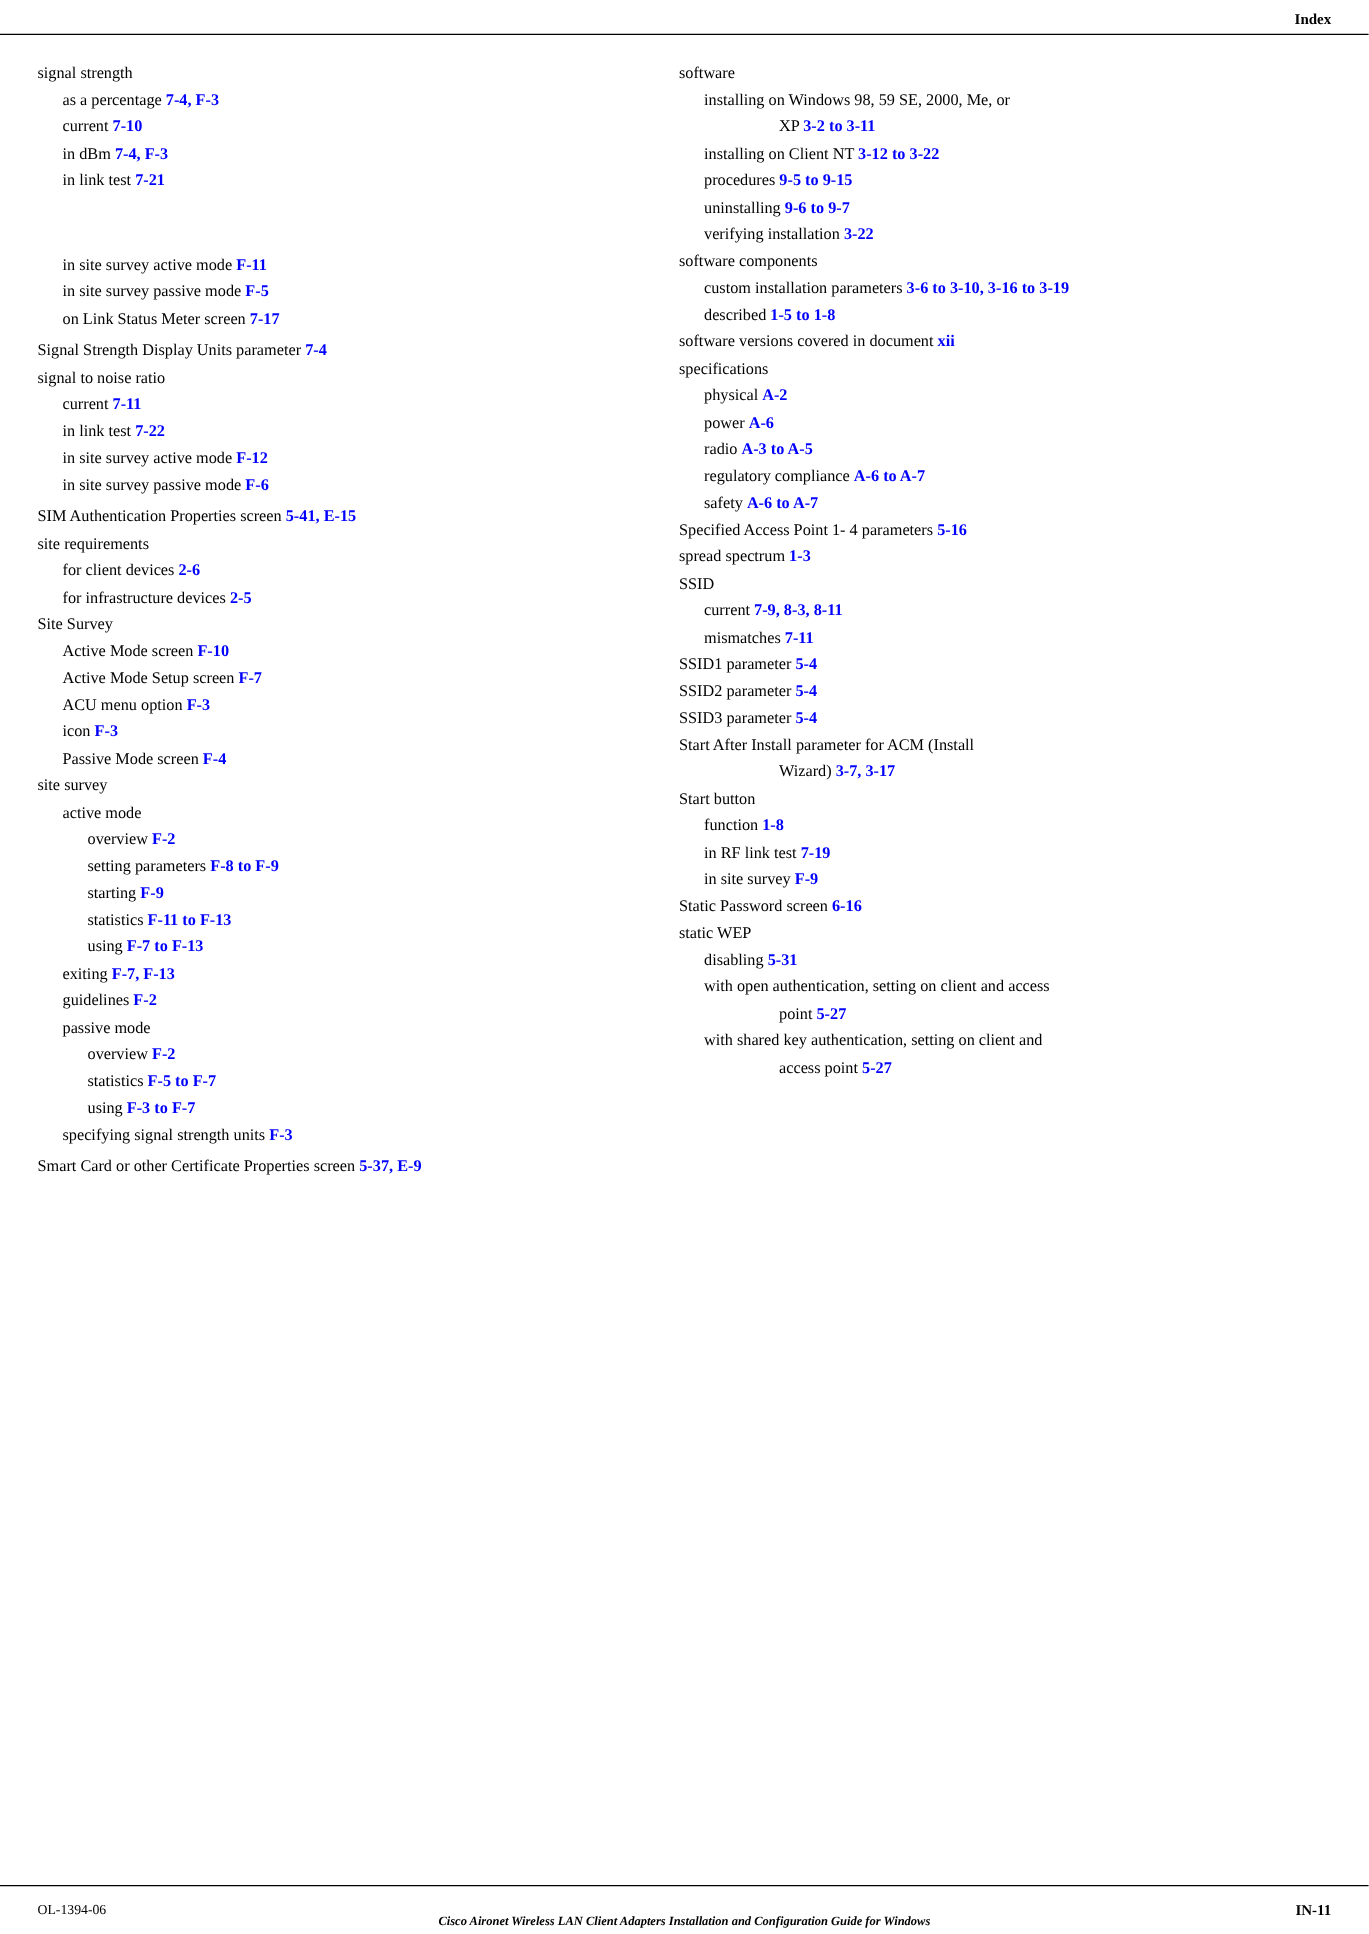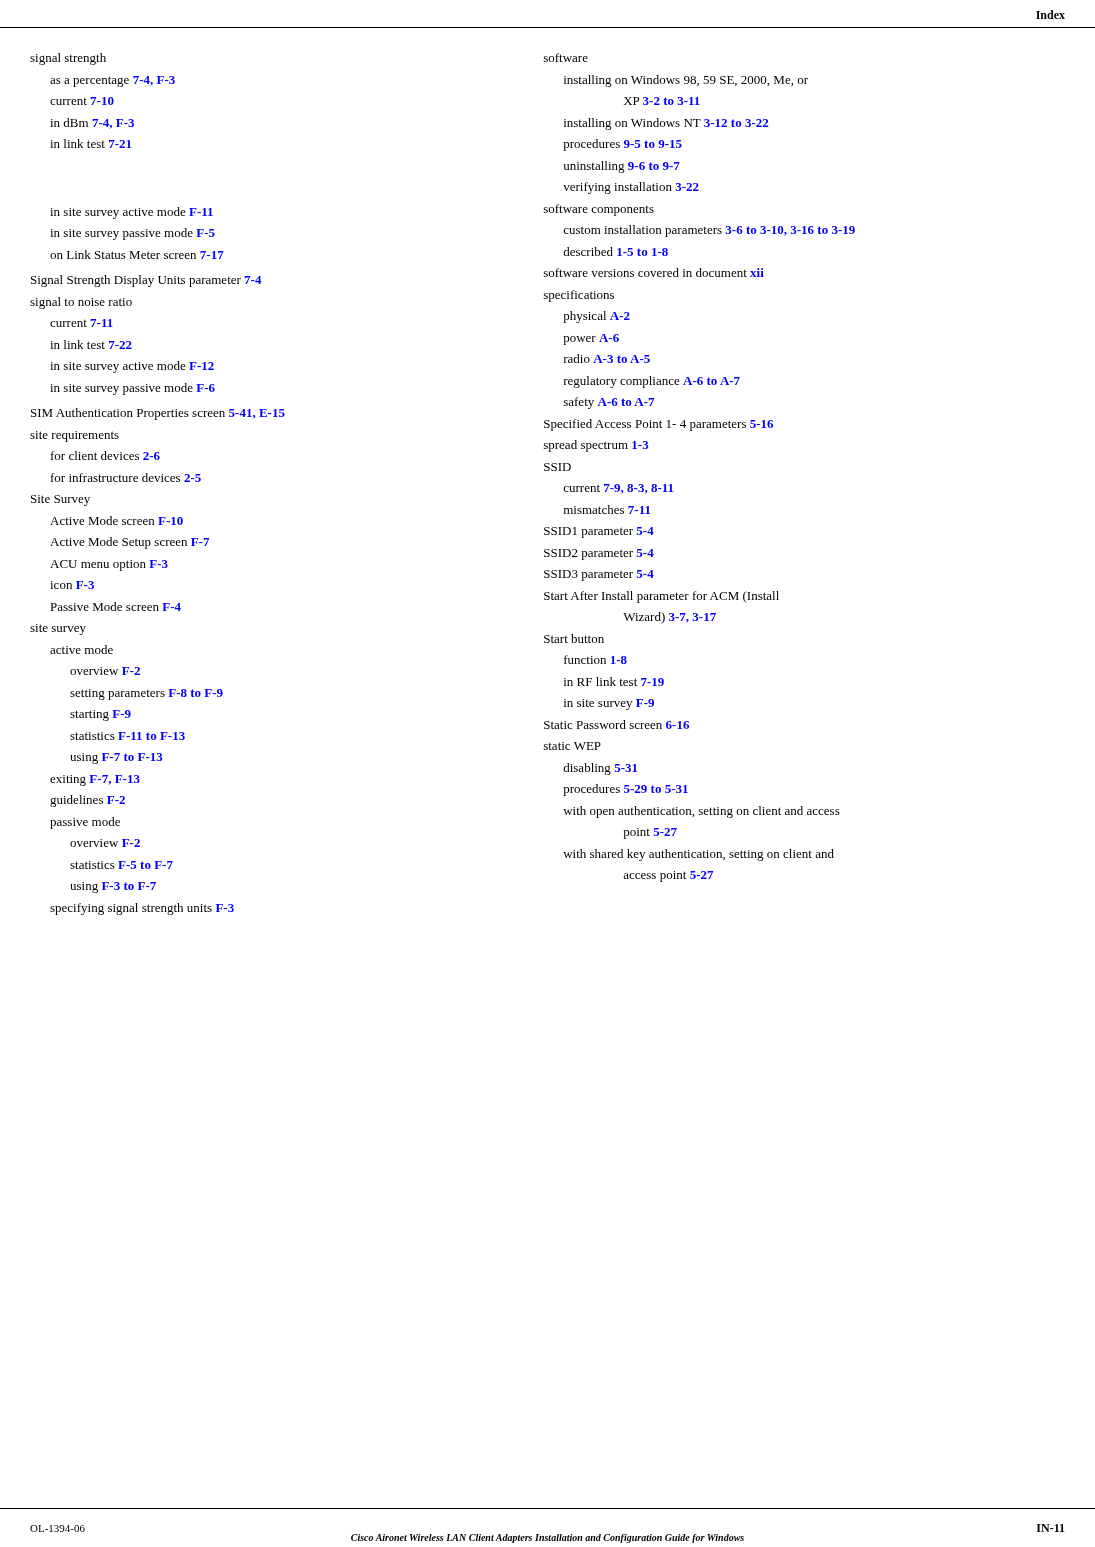--- a/index.html
+++ b/index.html
@@ -122,26 +122,27 @@
         <div class="entry" style="padding-left: 40px;"><span>starting</span>   <span class="link">F-9</span></div>
         <div class="entry" style="padding-left: 40px;"><span>statistics</span>   <span class="link">F-11 to F-13</span></div>
         <div class="entry" style="padding-left: 40px;"><span>using</span>   <span class="link">F-7 to F-13</span></div>
         <div class="entry" style="padding-left: 20px;"><span>exiting</span>   <span class="link">F-7, F-13</span></div>
         <div class="entry" style="padding-left: 20px;"><span>guidelines</span>   <span class="link">F-2</span></div>
         <div class="entry" style="padding-left: 20px;"><span>passive mode</span></div>
         <div class="entry" style="padding-left: 40px;"><span>overview</span>   <span class="link">F-2</span></div>
         <div class="entry" style="padding-left: 40px;"><span>statistics</span>   <span class="link">F-5 to F-7</span></div>
         <div class="entry" style="padding-left: 40px;"><span>using</span>   <span class="link">F-3 to F-7</span></div>
         <div class="entry" style="padding-left: 20px;"><span>specifying signal strength units</span>   <span class="link">F-3</span></div>
+        <div class="entry" style="margin-top: 6px; padding-left: 0px;"><span>Smart Card or other Certificate Properties screen</span>   <span class="link">5-37, E-9</span></div>
       </div>
     <div class="right-col" id="right-col">
     <div class="entry" style="padding-left: 0px;"><span>software</span></div>
         <div class="entry" style="padding-left: 20px;"><span>installing on Windows 98, 59 SE, 2000, Me, or</span></div>
         <div class="entry" style="padding-left: 80px;"><span>XP   </span><span class="link">3-2 to 3-11</span></div>
-        <div class="entry" style="padding-left: 20px;"><span>installing on Windows NT</span>   <span class="link">3-12 to 3-22</span></div>
+        <div class="entry" style="padding-left: 20px;"><span>installing on Client NT</span>   <span class="link">3-12 to 3-22</span></div>
         <div class="entry" style="padding-left: 20px;"><span>procedures</span>   <span class="link">9-5 to 9-15</span></div>
         <div class="entry" style="padding-left: 20px;"><span>uninstalling</span>   <span class="link">9-6 to 9-7</span></div>
         <div class="entry" style="padding-left: 20px;"><span>verifying installation</span>   <span class="link">3-22</span></div>
         <div class="entry" style="padding-left: 0px;"><span>software components</span></div>
         <div class="entry" style="padding-left: 20px;"><span>custom installation parameters</span>   <span class="link">3-6 to 3-10, 3-16 to 3-19</span></div>
         <div class="entry" style="padding-left: 20px;"><span>described</span>   <span class="link">1-5 to 1-8</span></div>
         <div class="entry" style="padding-left: 0px;"><span>software versions covered in document</span>   <span class="link">xii</span></div>
         <div class="entry" style="padding-left: 0px;"><span>specifications</span></div>
         <div class="entry" style="padding-left: 20px;"><span>physical</span>   <span class="link">A-2</span></div>
         <div class="entry" style="padding-left: 20px;"><span>power</span>   <span class="link">A-6</span></div>
@@ -158,21 +159,20 @@
         <div class="entry" style="padding-left: 0px;"><span>SSID3 parameter</span>   <span class="link">5-4</span></div>
         <div class="entry" style="padding-left: 0px;"><span>Start After Install parameter for ACM (Install</span></div>
         <div class="entry" style="padding-left: 80px;"><span>Wizard)   </span><span class="link">3-7, 3-17</span></div>
         <div class="entry" style="padding-left: 0px;"><span>Start button</span></div>
         <div class="entry" style="padding-left: 20px;"><span>function</span>   <span class="link">1-8</span></div>
         <div class="entry" style="padding-left: 20px;"><span>in RF link test</span>   <span class="link">7-19</span></div>
         <div class="entry" style="padding-left: 20px;"><span>in site survey</span>   <span class="link">F-9</span></div>
         <div class="entry" style="padding-left: 0px;"><span>Static Password screen</span>   <span class="link">6-16</span></div>
         <div class="entry" style="padding-left: 0px;"><span>static WEP</span></div>
         <div class="entry" style="padding-left: 20px;"><span>disabling</span>   <span class="link">5-31</span></div>
-        <div class="entry" style="padding-left: 20px;"><span>procedures</span>   <span class="link">5-29 to 5-31</span></div>
         <div class="entry" style="padding-left: 20px;"><span>with open authentication, setting on client and access</span></div>
         <div class="entry" style="padding-left: 80px;"><span>point   </span><span class="link">5-27</span></div>
         <div class="entry" style="padding-left: 20px;"><span>with shared key authentication, setting on client and</span></div>
         <div class="entry" style="padding-left: 80px;"><span>access point   </span><span class="link">5-27</span></div>
       </div>
   </div>
 
   <div class="footer">
     <span class="footer-left">OL-1394-06</span>
     <span class="footer-center">Cisco Aironet Wireless LAN Client Adapters Installation and Configuration Guide for Windows</span>

